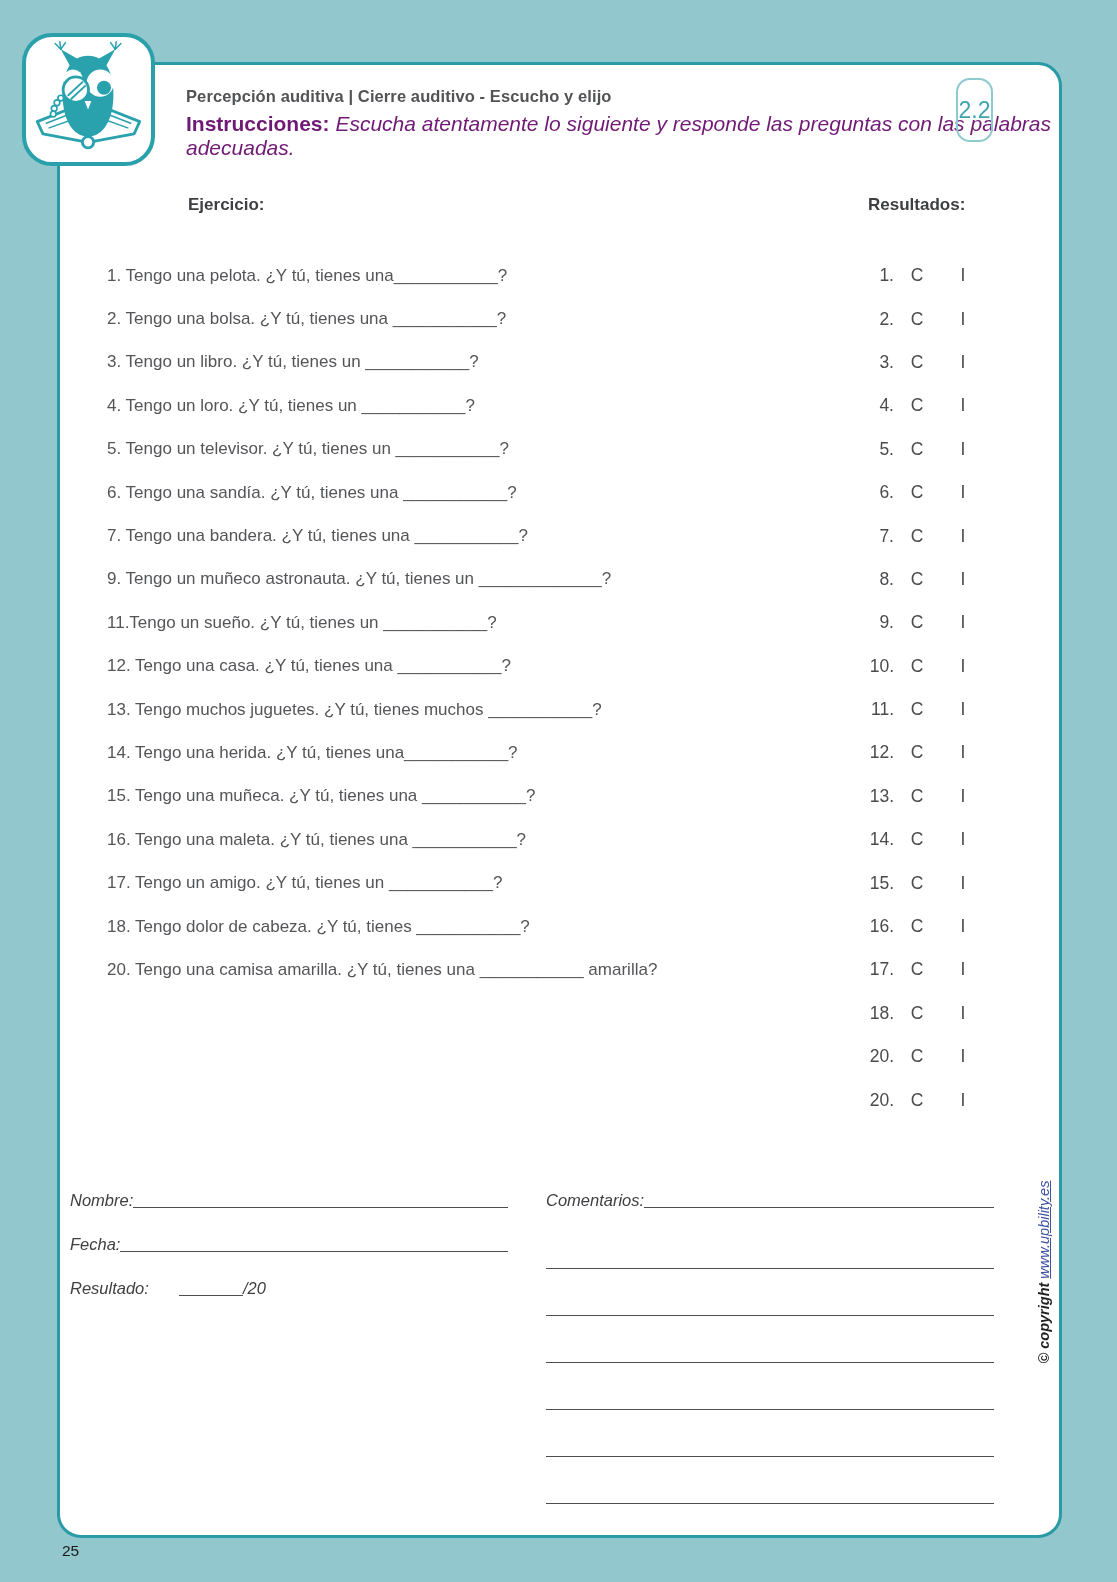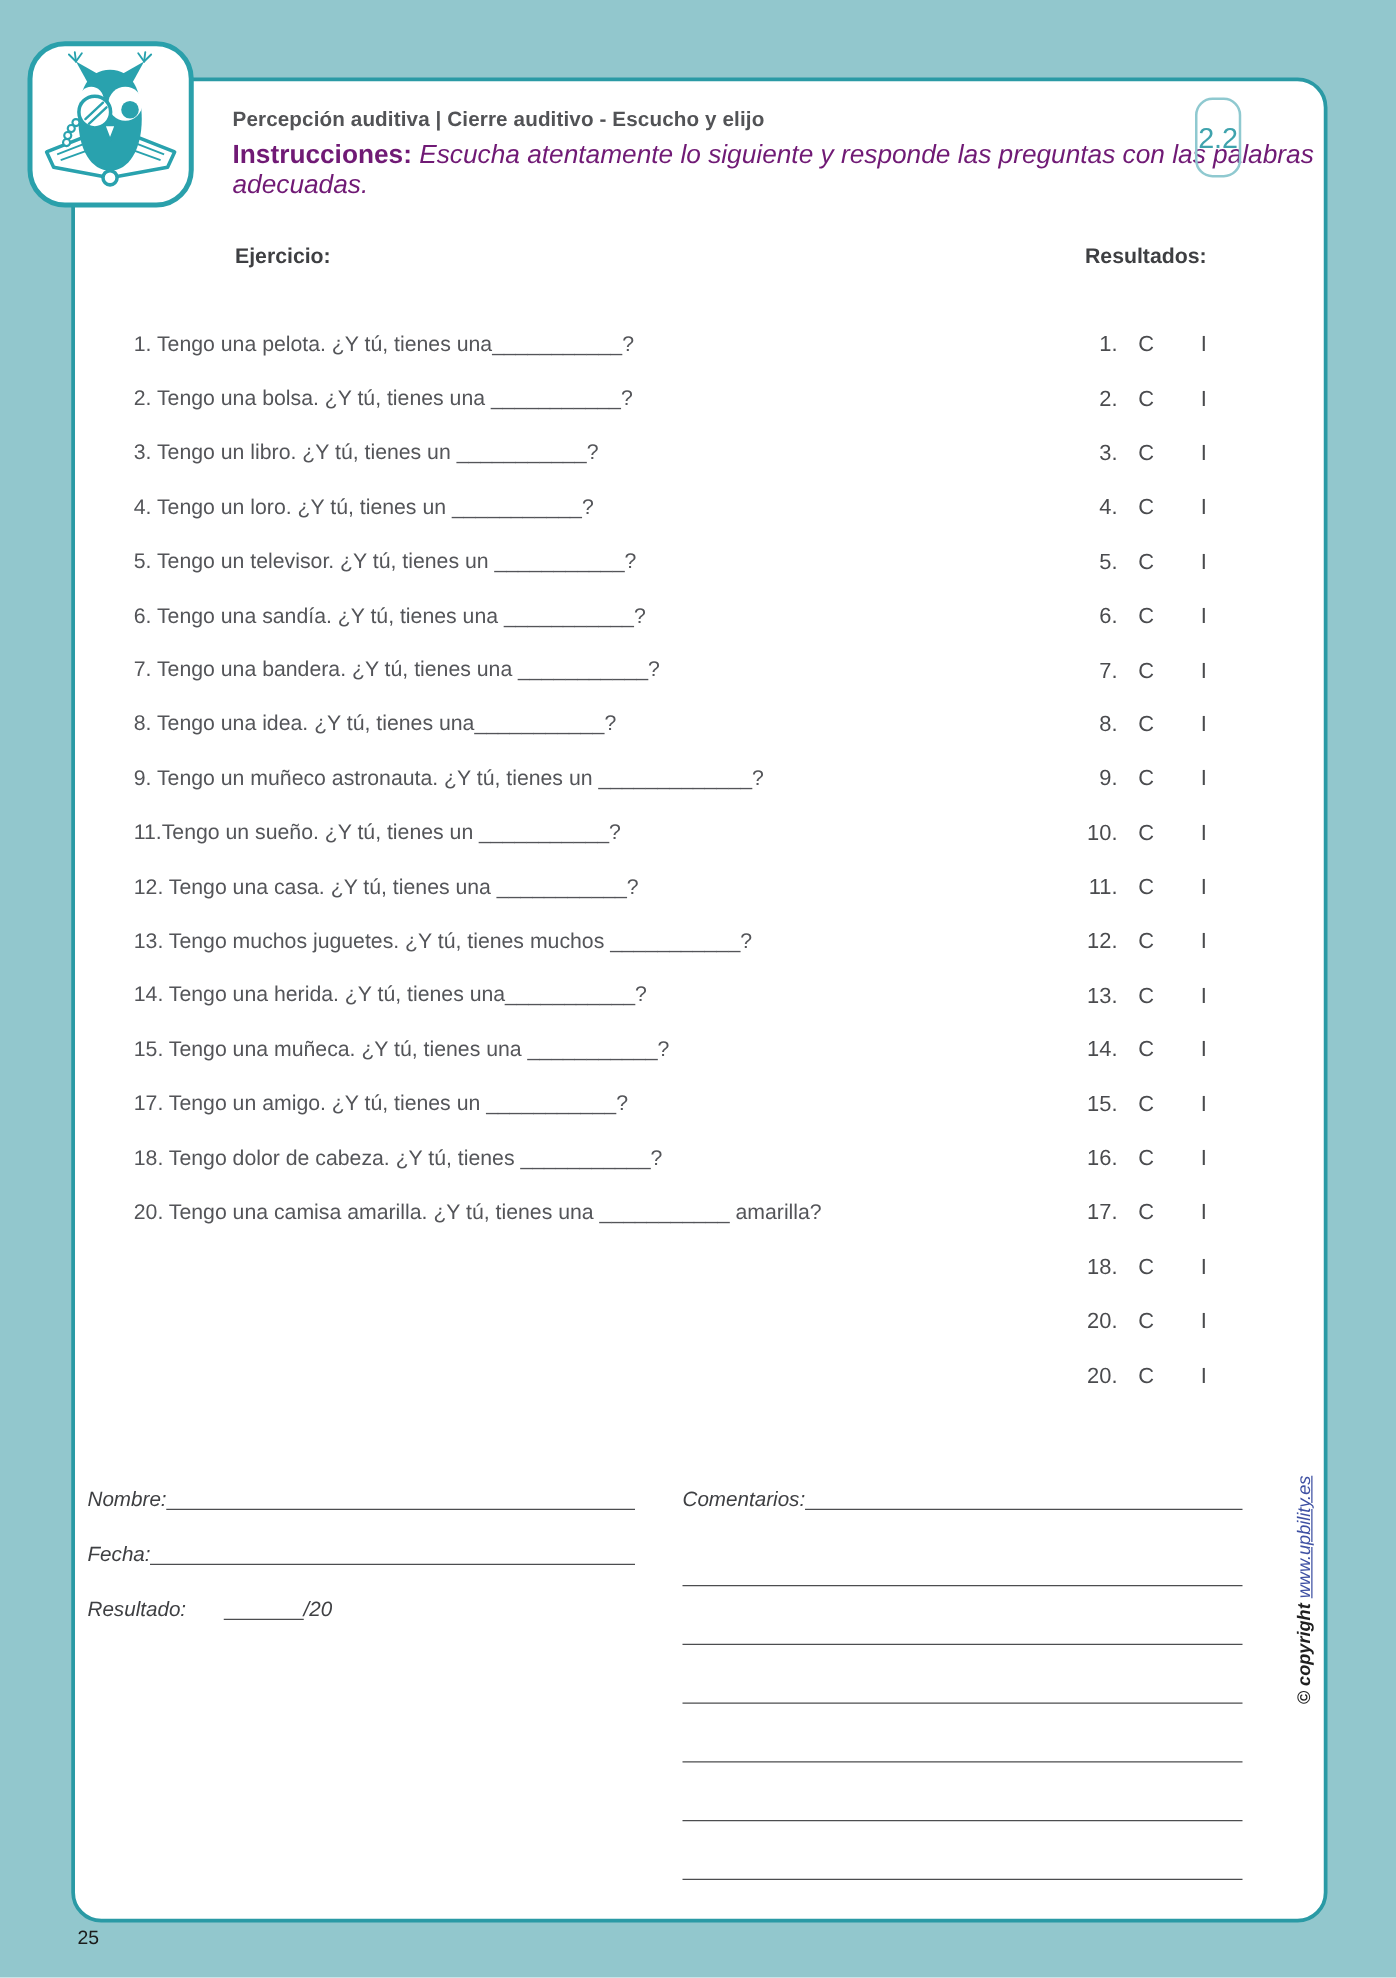--- a/index.html
+++ b/index.html
@@ -110,27 +110,27 @@
     <div class="lbl-resultados">Resultados:</div>
 
     <div class="items" id="items">
         <div class="item-row">1. Tengo una pelota. ¿Y tú, tienes una___________?</div>
         <div class="item-row">2. Tengo una bolsa. ¿Y tú, tienes una ___________?</div>
         <div class="item-row">3. Tengo un libro. ¿Y tú, tienes un ___________?</div>
         <div class="item-row">4. Tengo un loro. ¿Y tú, tienes un ___________?</div>
         <div class="item-row">5. Tengo un televisor. ¿Y tú, tienes un ___________?</div>
         <div class="item-row">6. Tengo una sandía. ¿Y tú, tienes una ___________?</div>
         <div class="item-row">7. Tengo una bandera. ¿Y tú, tienes una ___________?</div>
-        <div class="item-row">8. Tengo una idea. ¿Y tú, tienes una___________?</div>
         <div class="item-row">9. Tengo un muñeco astronauta. ¿Y tú, tienes un _____________?</div>
         <div class="item-row">11.Tengo un sueño. ¿Y tú, tienes un ___________?</div>
         <div class="item-row">12. Tengo una casa. ¿Y tú, tienes una ___________?</div>
         <div class="item-row">13. Tengo muchos juguetes. ¿Y tú, tienes muchos ___________?</div>
         <div class="item-row">14. Tengo una herida. ¿Y tú, tienes una___________?</div>
         <div class="item-row">15. Tengo una muñeca. ¿Y tú, tienes una ___________?</div>
+        <div class="item-row">16. Tengo una maleta. ¿Y tú, tienes una ___________?</div>
         <div class="item-row">17. Tengo un amigo. ¿Y tú, tienes un ___________?</div>
         <div class="item-row">18. Tengo dolor de cabeza. ¿Y tú, tienes ___________?</div>
         <div class="item-row">20. Tengo una camisa amarilla. ¿Y tú, tienes una ___________ amarilla?</div>
       </div>
 
     <div class="results" id="results">
         <div class="result-row">
           <span class="result-num">1.</span>
           <span class="result-c">C</span>
           <span class="result-i">I</span>

